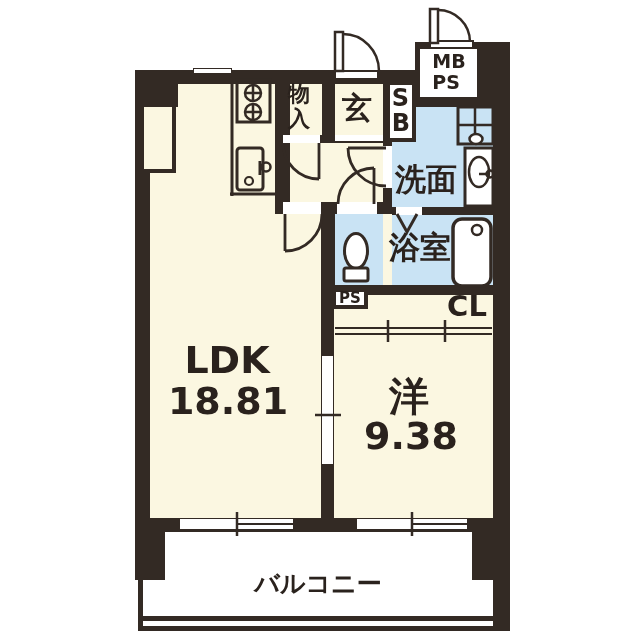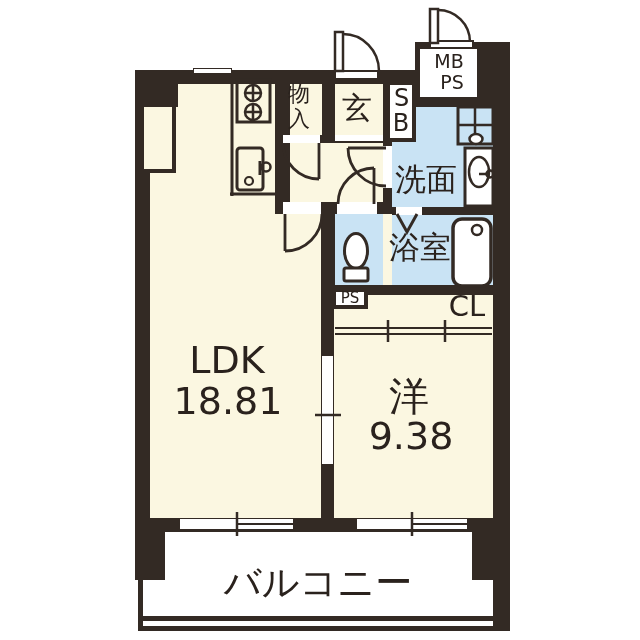--- a/index.html
+++ b/index.html
@@ -4,25 +4,25 @@
 <style>
   html,body{margin:0;padding:0;background:#fff;}
   body{width:640px;height:640px;position:relative;font-family:"DejaVu Sans",sans-serif;}
   .plan{position:absolute;left:0;top:0;width:640px;height:640px;}
   .abs{position:absolute;}
   .floor{background:var(--floor);}
   .wet{background:var(--wet);}
   .wall{background:var(--wall);}
   .op{background:#fff;}
   .box{background:#fff;border:4px solid var(--wall);box-sizing:border-box;}
-  .lbl{position:absolute;transform:translate(-50%,-50%);color:var(--ink);font-weight:normal;
-       white-space:pre-line;text-align:right;line-height:1.08;letter-spacing:0;}
+  .lbl{position:absolute;transform:translate(-50%,-50%);color:var(--ink);font-weight:bold;
+       white-space:pre-line;text-align:left;line-height:1.08;letter-spacing:0;}
   .f38{font-size:38px;}
   .f40{font-size:40px;}
-  .f32{font-size:37px;}
+  .f32{font-size:25px;}
   .f30{font-size:30px;}
   .f29{font-size:29px;margin-left:36px;}
   .f25{font-size:31px;}
   .f24{font-size:24px;line-height:1.05;}
   .f22{font-size:22px;line-height:1.12;}
   .f19{font-size:19px;line-height:1.1;}
   .f15{font-size:15px;}
   svg.overlay{position:absolute;left:0;top:0;width:640px;height:640px;}
   svg .st{stroke:var(--wall);fill:none;}
 </style>

